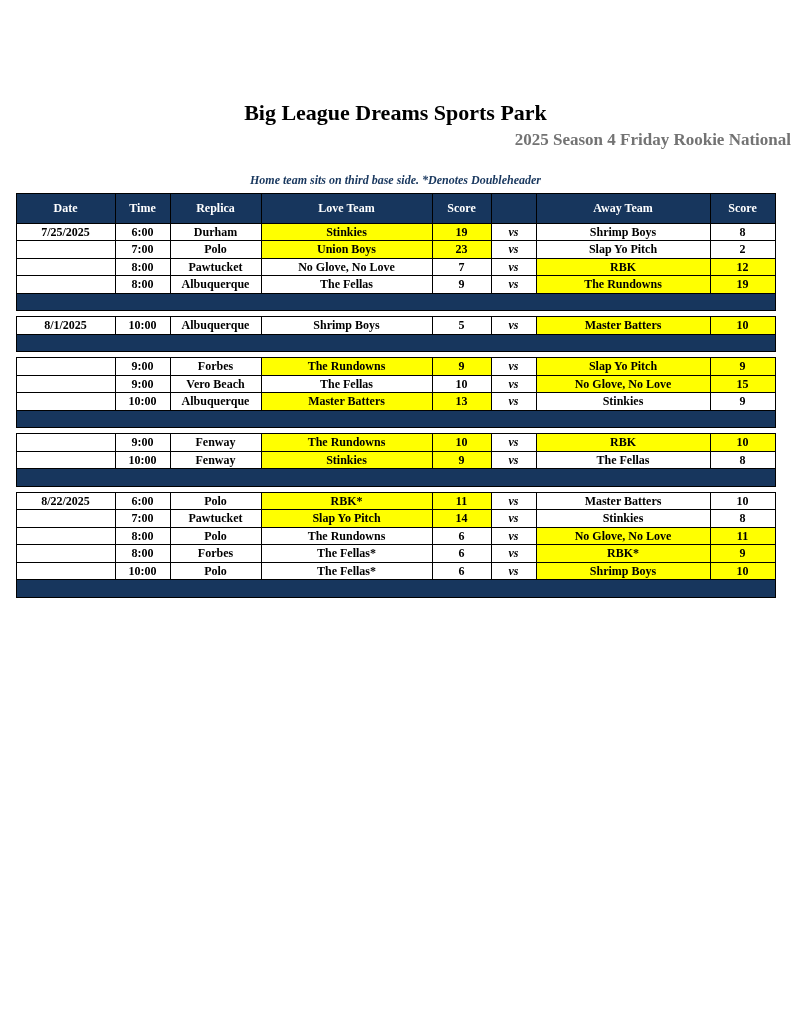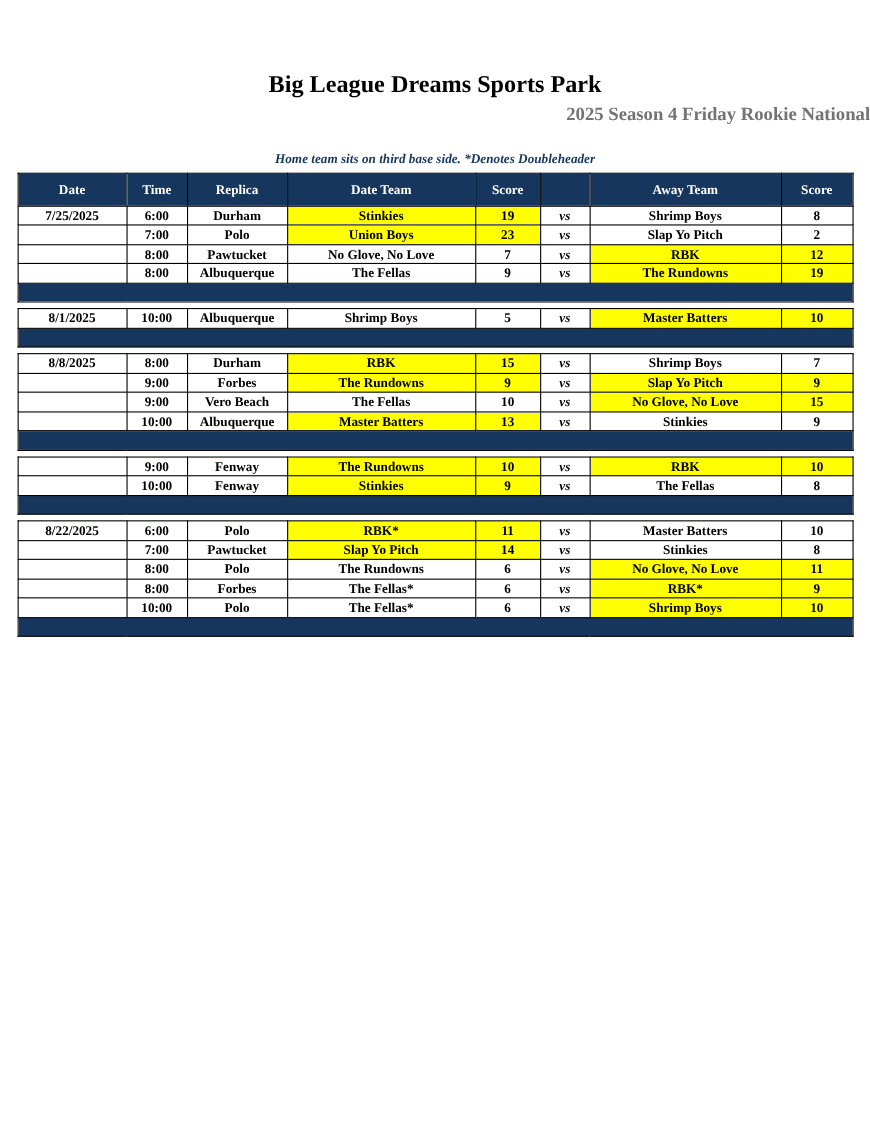--- a/index.html
+++ b/index.html
@@ -13,21 +13,21 @@
     margin: 0;
     padding: 0;
     background: #ffffff;
     font-family: "Liberation Serif", "DejaVu Serif", serif;
   }
   body {
     width: 791px;
     height: 1024px;
     overflow: hidden;
   }
-  .page { padding-top: 64px; }
+  .page { padding-top: 100px; }
   .title {
     text-align: center;
     font-size: 22px;
     font-weight: bold;
     color: #000;
     line-height: 1.15;
   }
   .subtitle {
     text-align: right;
     font-size: 17px;
@@ -107,21 +107,21 @@
       <col style="width:59px">
       <col style="width:45px">
       <col style="width:174px">
       <col style="width:65px">
     </colgroup>
     <thead>
       <tr>
         <th>Date</th>
         <th>Time</th>
         <th>Replica</th>
-        <th>Date Team</th>
+        <th>Love Team</th>
         <th>Score</th>
         <th></th>
         <th>Away Team</th>
         <th>Score</th>
       </tr>
     </thead>
     <tbody>
         <tr>
           <td class="c-date">7/25/2025</td>
           <td class="c-time">6:00</td>
@@ -178,30 +178,20 @@
           <td class="c-away hl">Master Batters</td>
           <td class="c-score hl">10</td>
         </tr>
         <tr>
           <td colspan="8" class="sep"></td>
         </tr>
         <tr class="spacer-row">
           <td colspan="8"></td>
         </tr>
         <tr>
-          <td class="c-date">8/8/2025</td>
-          <td class="c-time">8:00</td>
-          <td class="c-replica">Durham</td>
-          <td class="c-home hl">RBK</td>
-          <td class="c-score hl">15</td>
-          <td class="c-vs">vs</td>
-          <td class="c-away">Shrimp Boys</td>
-          <td class="c-score">7</td>
-        </tr>
-        <tr>
           <td class="c-date"></td>
           <td class="c-time">9:00</td>
           <td class="c-replica">Forbes</td>
           <td class="c-home hl">The Rundowns</td>
           <td class="c-score hl">9</td>
           <td class="c-vs">vs</td>
           <td class="c-away hl">Slap Yo Pitch</td>
           <td class="c-score hl">9</td>
         </tr>
         <tr>

